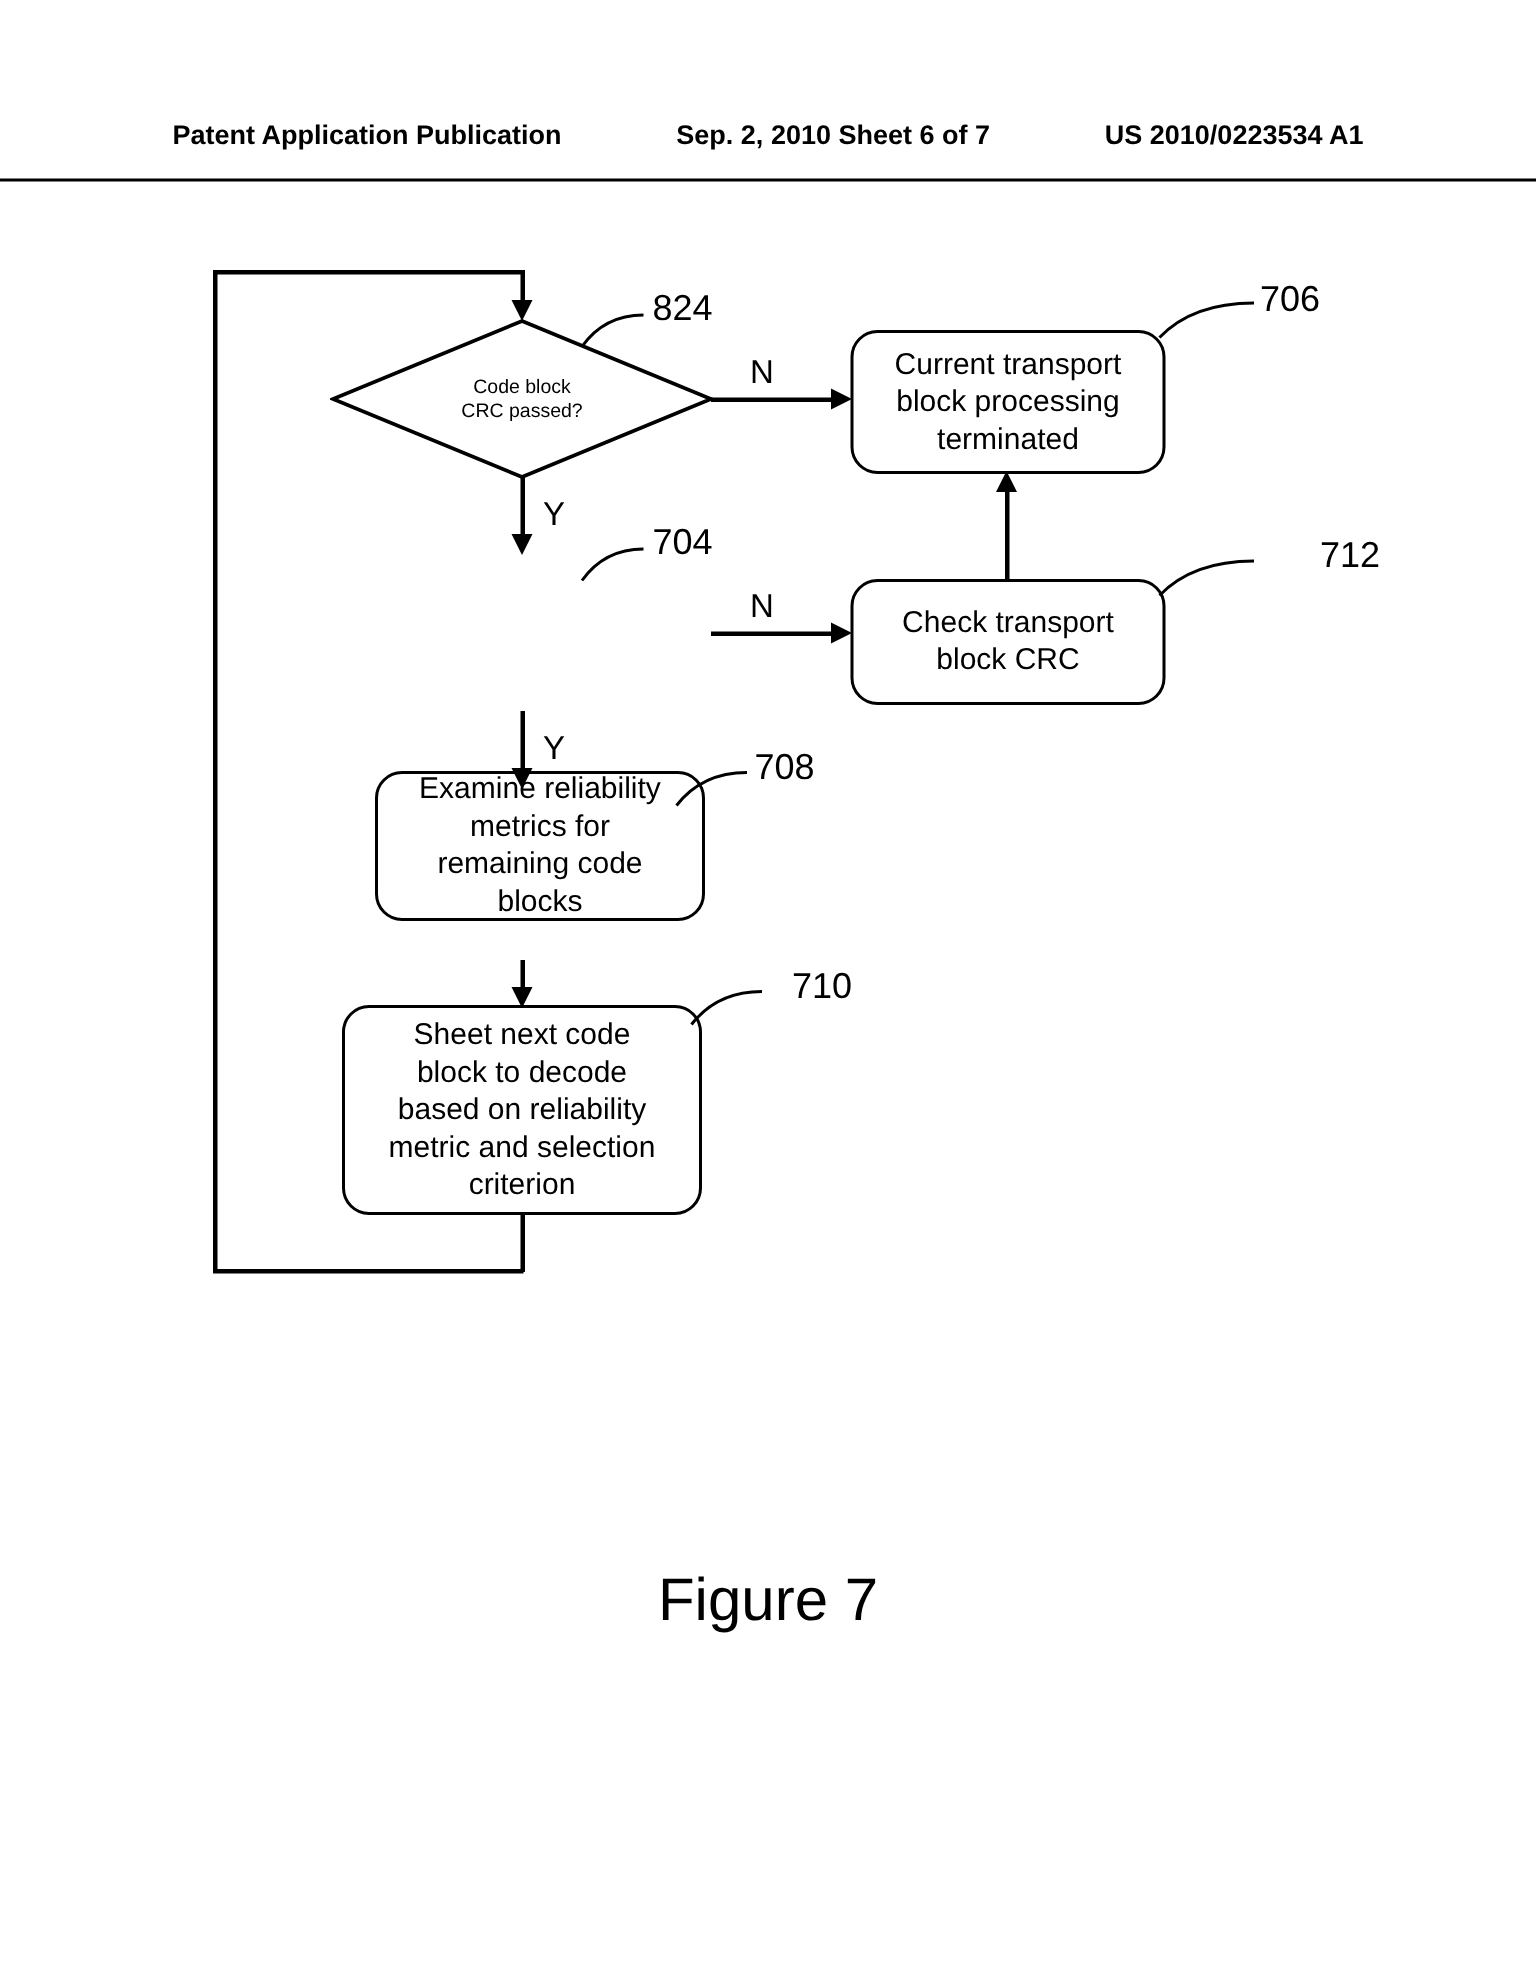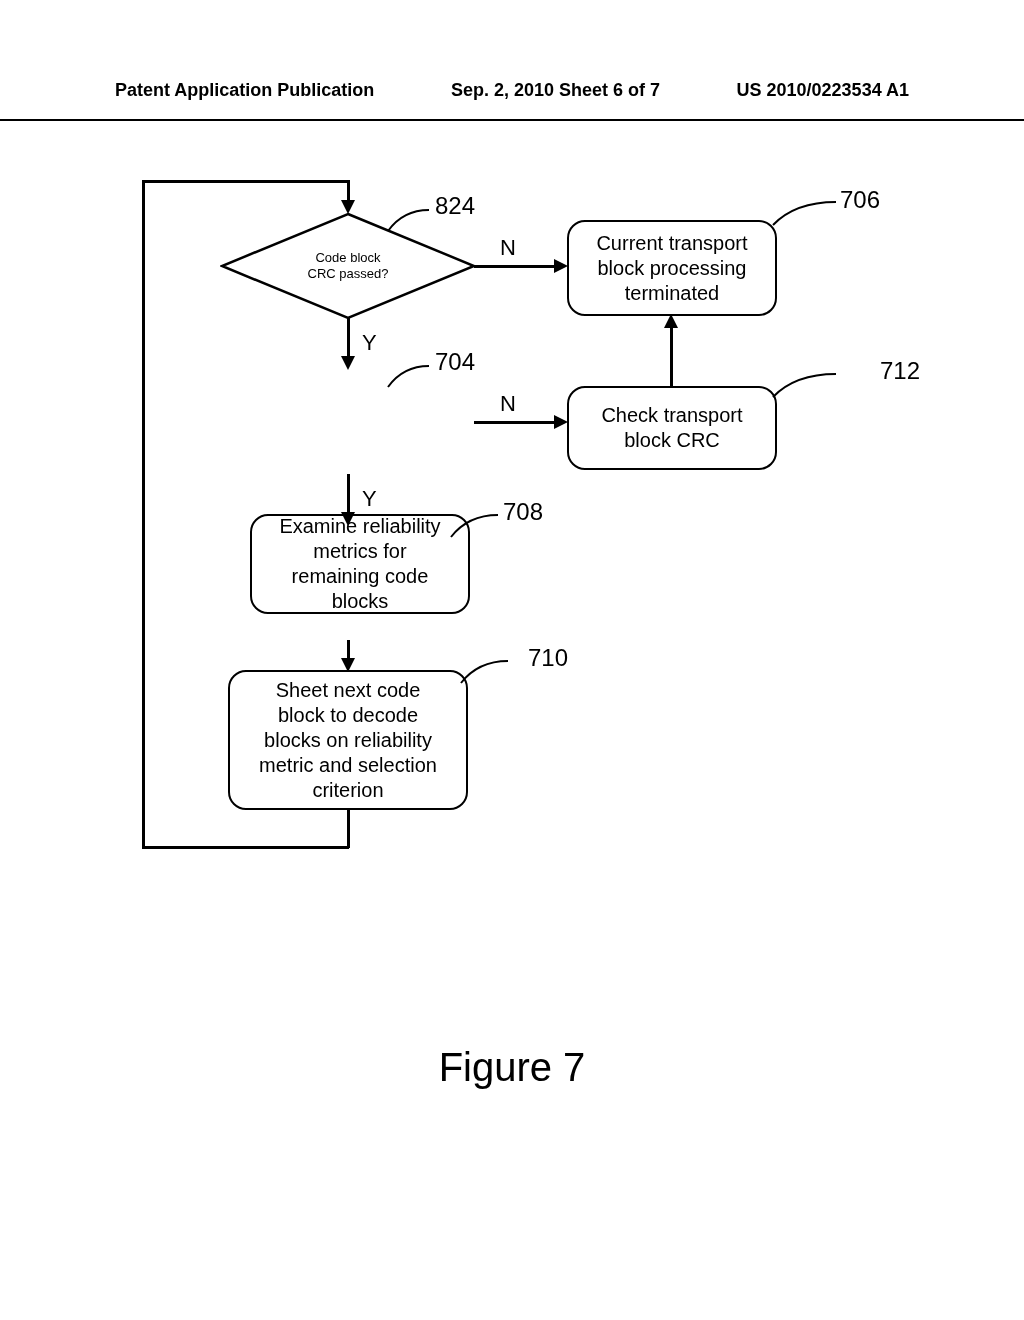--- a/index.html
+++ b/index.html
@@ -215,21 +215,21 @@
   </svg>
   <div class="refnum" style="left:503px; top:328px;">708</div>
 
   <div class="arrow-line" style="left:347px; top:470px; width:2.5px; height:22px;"></div>
   <div class="arrow-head down" style="left:341px; top:488px;"></div>
 
   <div class="process" style="left:228px; top:500px; width:240px; height:140px;">
     <div>
       <div>Sheet next code</div>
       <div>block to decode</div>
-      <div>blocks on reliability</div>
+      <div>based on reliability</div>
       <div>metric and selection</div>
       <div>criterion</div>
     </div>
   </div>
 
   <svg class="leader" style="left:458px; top:486px; width:55px; height:30px;">
     <path d="M3,27 Q20,5 50,5" fill="none" stroke="black" stroke-width="2"></path>
   </svg>
   <div class="refnum" style="left:528px; top:474px;">710</div>
 

